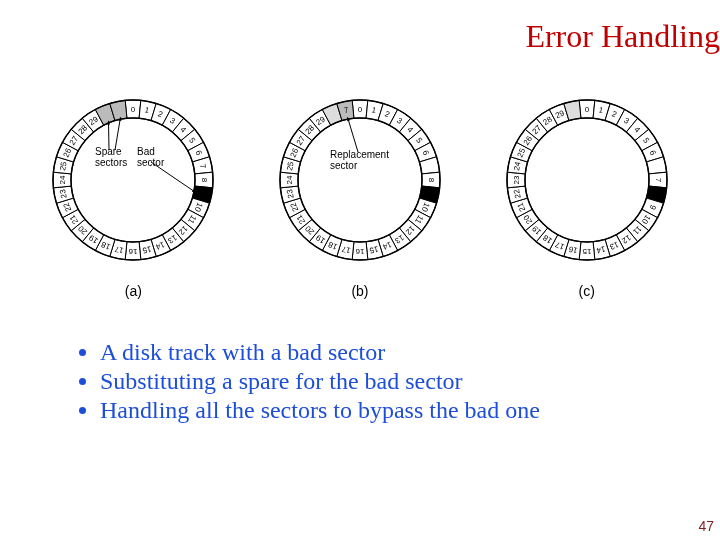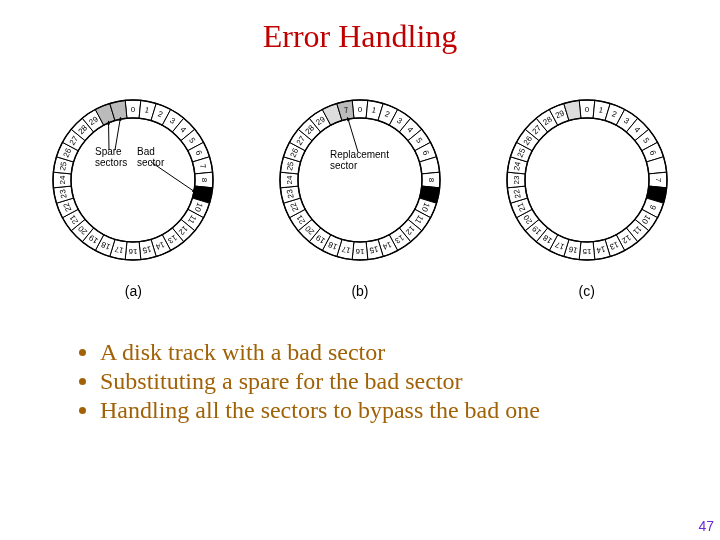--- a/index.html
+++ b/index.html
@@ -6,21 +6,21 @@
     margin: 0;
     padding: 0;
     width: 720px;
     height: 540px;
     background: #fff;
     font-family: "Times New Roman", serif;
     position: relative;
     overflow: hidden;
   }
   .title {
-    text-align: center;
+    text-align: right;
     font-size: 32px;
     color: #c00000;
     margin-top: 18px;
     font-weight: normal;
   }
   .disks {
     display: flex;
     justify-content: space-around;
     margin-top: 30px;
     padding: 0 20px;
@@ -35,33 +35,33 @@
   }
   .caption {
     font-family: Arial, sans-serif;
     font-size: 14px;
     margin-top: 8px;
   }
   .bullets {
     margin-top: 40px;
     margin-left: 60px;
     font-size: 24px;
-    color: #a16207;
+    color: #1d4ed8;
   }
   .bullets li {
     margin-bottom: 2px;
     list-style-type: disc;
   }
   .pagenum {
     position: absolute;
     right: 6px;
     bottom: 6px;
     font-family: Arial, sans-serif;
     font-size: 14px;
-    color: #6d28d9;
+    color: #7f1d1d;
   }
   .sector-num {
     font-family: Arial, sans-serif;
     font-size: 8px;
   }
   .disk-label {
     font-family: Arial, sans-serif;
     font-size: 10px;
   }
 </style>

